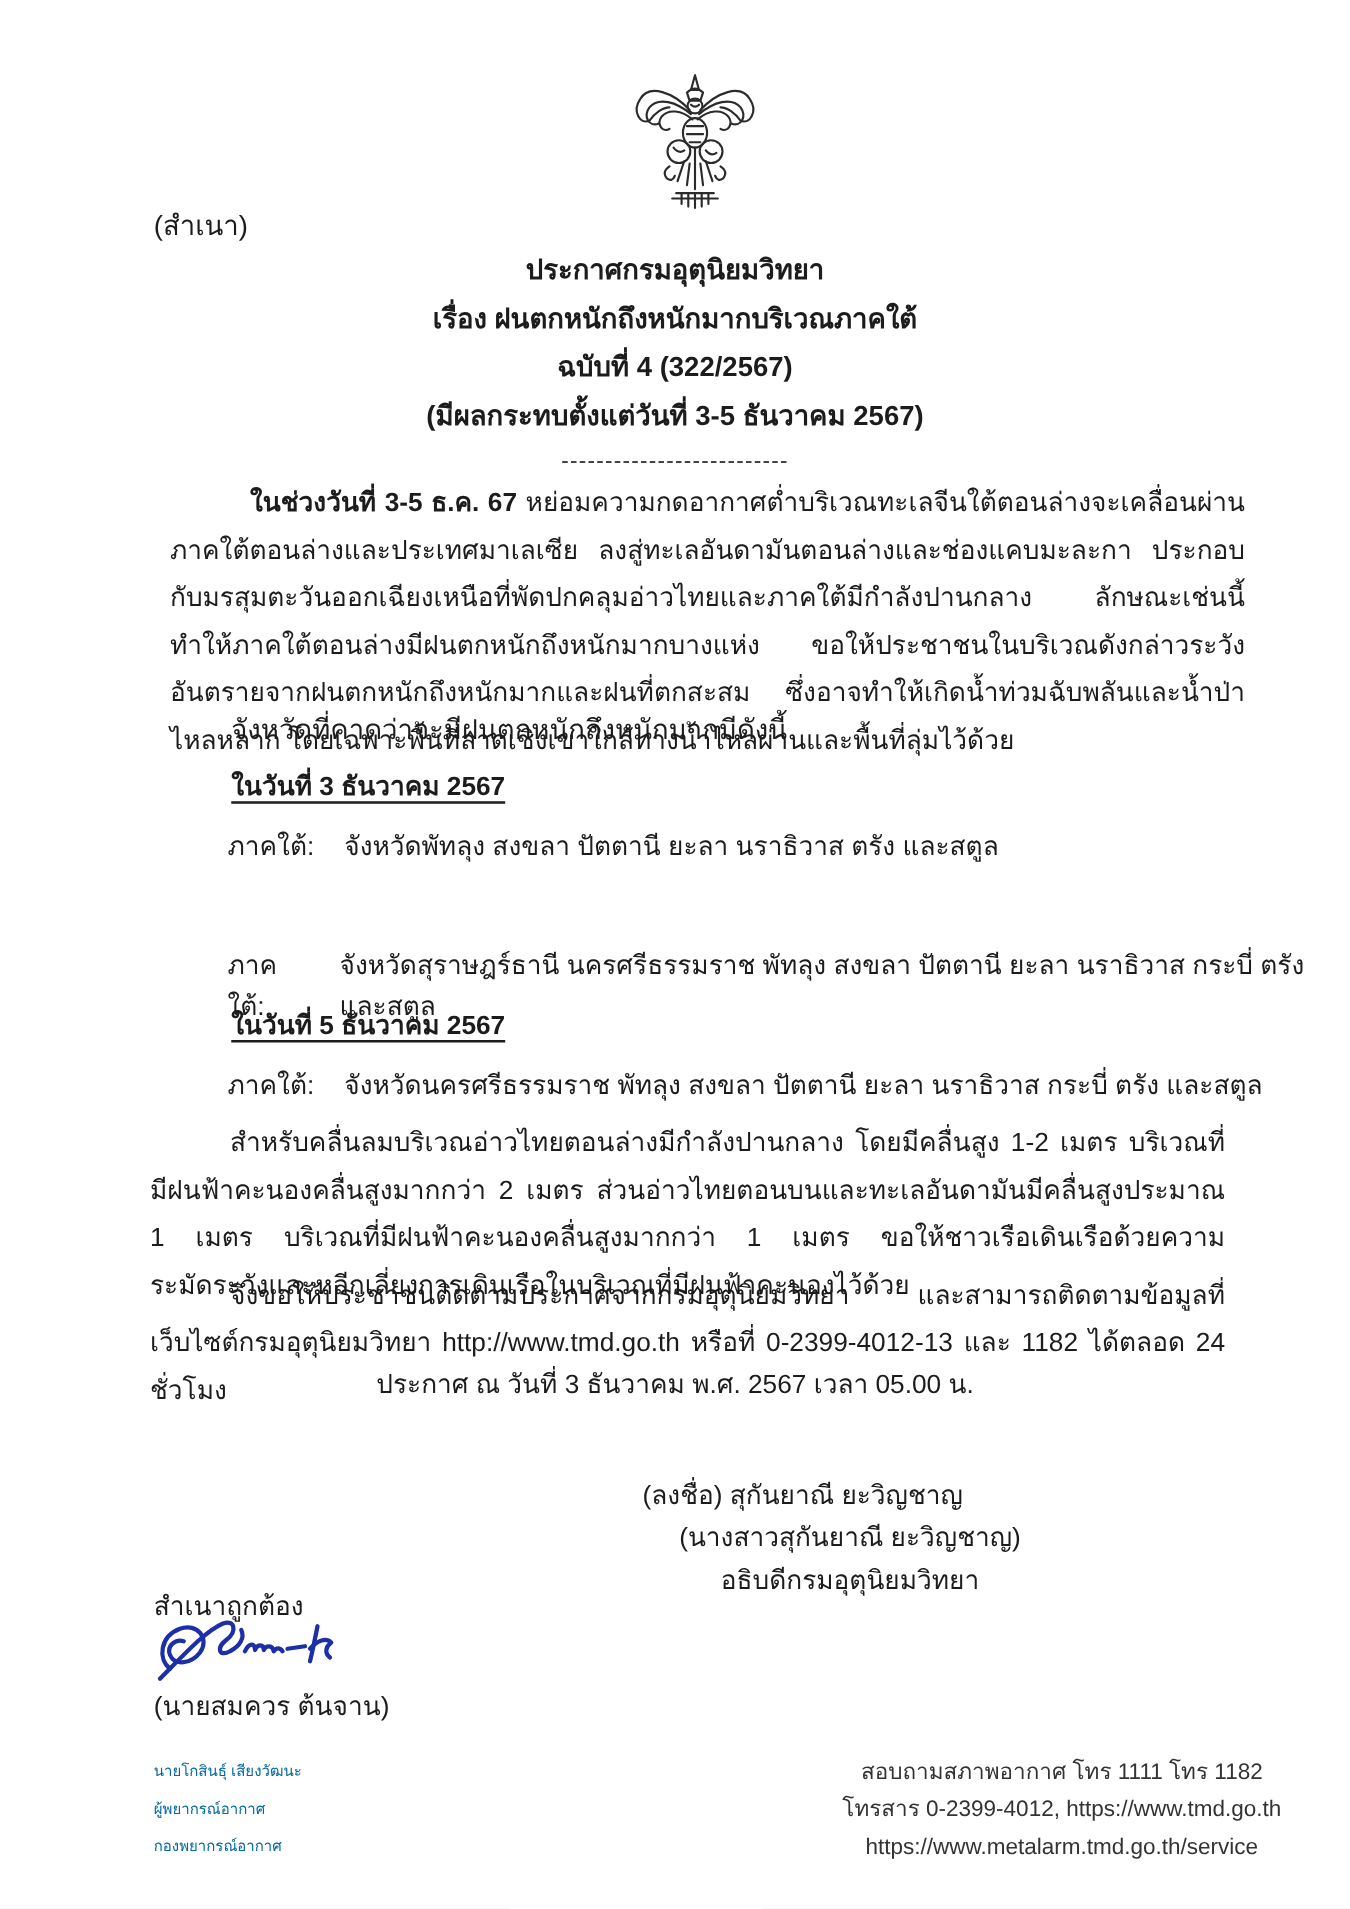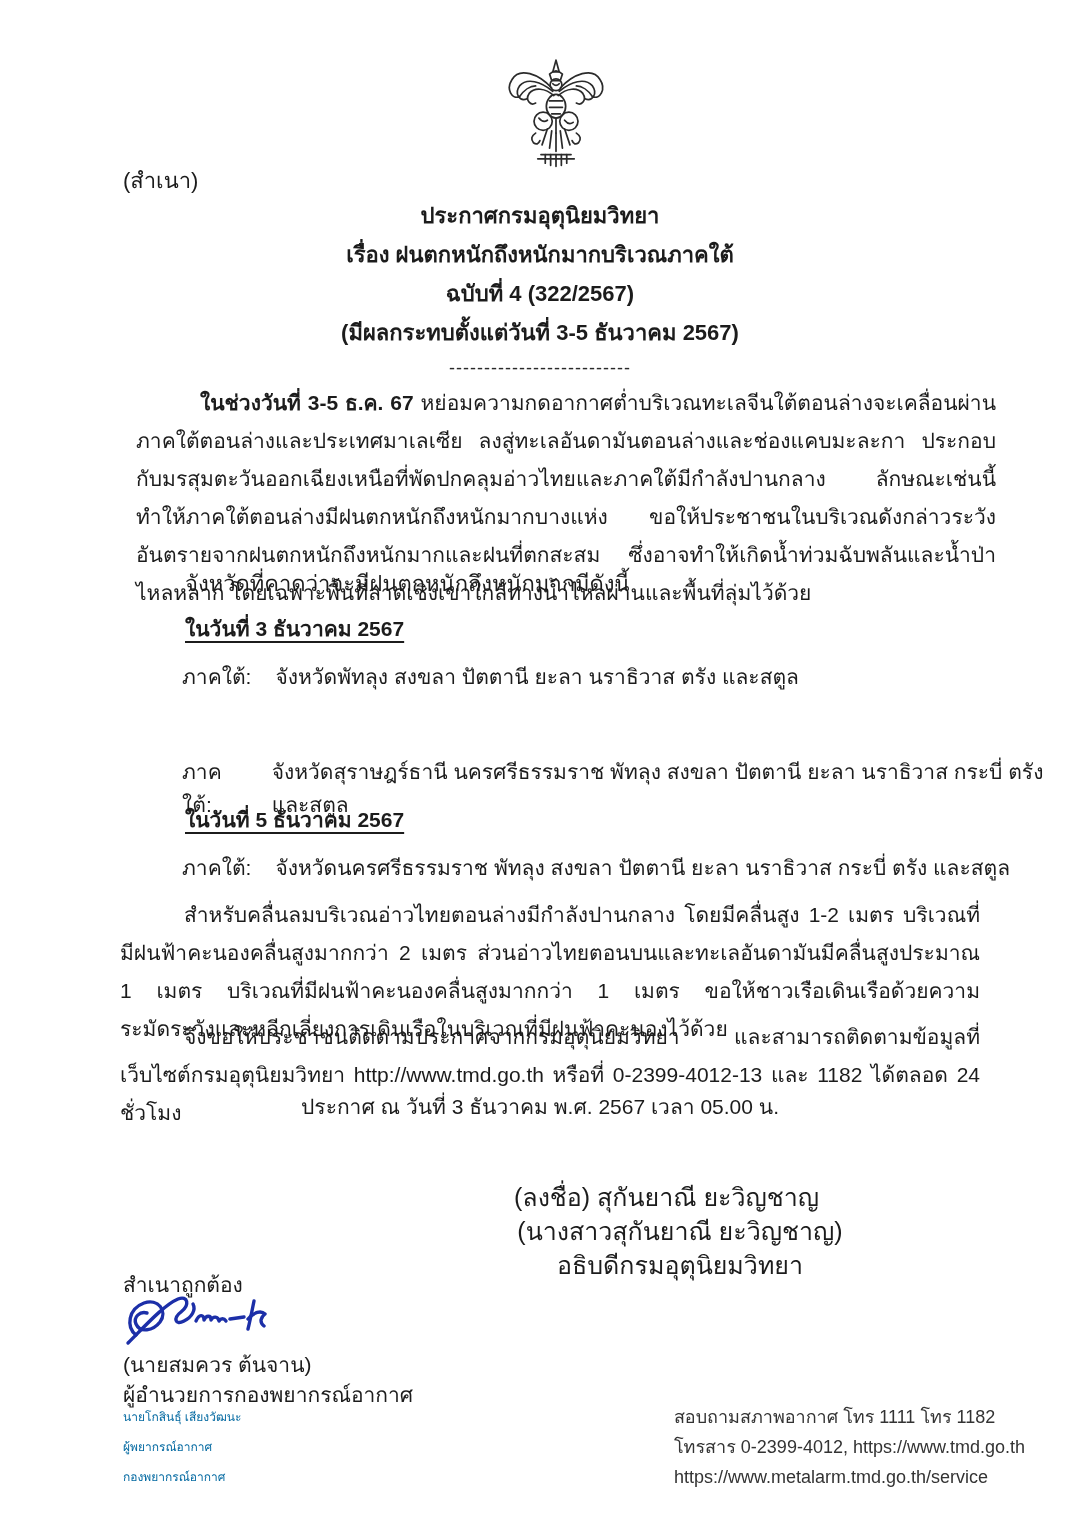--- a/index.html
+++ b/index.html
@@ -24,29 +24,29 @@
   .intro-line{top:566px;left:185px;font-size:22px;}
   .day-heading{left:185px;font-size:21px;font-weight:700;text-decoration:underline;text-underline-offset:5px;text-decoration-thickness:1.5px;}
   .dh1{top:612px;} .dh2{top:708px;} .dh3{top:803px;}
   .region-row{left:182px;font-size:21px;display:flex;}
   .rr1{top:660px;} .rr2{top:755px;} .rr3{top:851px;}
   .region-label{margin-right:24px;}
   .p-waves{top:896px;}
   .p-follow{top:1018px;}
   .issued{left:0;width:1080px;text-align:center;font-size:21px;}
   .issued1{top:1090px;} .issued2{top:1128px;}
-  .signatory{top:1180px;left:470px;width:420px;text-align:center;font-size:25px;line-height:34px;}
+  .signatory{top:1180px;left:470px;width:420px;text-align:center;font-size:21px;line-height:34px;}
   .signatory .sig-line1{text-align:left;padding-left:44px;}
   .cert-label{top:1268px;left:123px;font-size:21px;}
   .cert-signature{top:1288px;left:120px;width:180px;height:62px;}
   .cert-signature svg{width:100%;height:100%;}
   .cert-name{top:1348px;left:123px;font-size:21px;}
   .cert-position{top:1378px;left:123px;font-size:21px;}
   .footer-left{top:1402px;left:123px;font-size:12px;line-height:30px;color:#0369a1;}
-  .footer-right{top:1402px;right:55px;font-size:18px;line-height:30px;text-align:left;color:#333;}
+  .footer-right{top:1402px;right:55px;font-size:18px;line-height:30px;text-align:center;color:#333;}
 </style>
 </head>
 <body>
 
 <div class="page">
 
   <div class="abs copy-label">(สำเนา)</div>
 
   <div class="abs emblem">
     <svg viewBox="0 0 100 110" fill="none" stroke="#2b2b2b" stroke-width="1.6" stroke-linecap="round" stroke-linejoin="round">
@@ -141,21 +141,20 @@
       <path d="M16 46 C6 38 8 20 24 14 C38 9 48 22 40 33 C33 42 20 44 16 35 C13 28 20 22 27 24"></path>
       <path d="M8 54 C26 36 44 16 58 10 C68 6 70 16 61 23 C53 29 55 37 64 32 C72 28 76 21 73 15"></path>
       <path d="M76 32 C79 25 84 25 84 31 C86 26 91 26 91 31 C93 27 98 27 99 32 C101 29 104 29 106 32"></path>
       <path d="M110 30 L124 28"></path>
       <path d="M134 12 C132 22 130 32 128 40"></path>
       <path d="M128 30 C134 23 141 21 145 25 C141 28 139 33 144 37"></path>
     </svg>
   </div>
 
   <div class="abs cert-name">(นายสมควร ต้นจาน)</div>
-  <div class="abs cert-position">ผู้อำนวยการกองพยากรณ์อากาศ</div>
 
   <div class="abs footer-left">
     <div>นายโกสินธุ์  เสียงวัฒนะ</div>
     <div>ผู้พยากรณ์อากาศ</div>
     <div>กองพยากรณ์อากาศ</div>
   </div>
 
   <div class="abs footer-right">
     <div>สอบถามสภาพอากาศ โทร 1111 โทร 1182</div>
     <div>โทรสาร 0-2399-4012, https://www.tmd.go.th</div>

